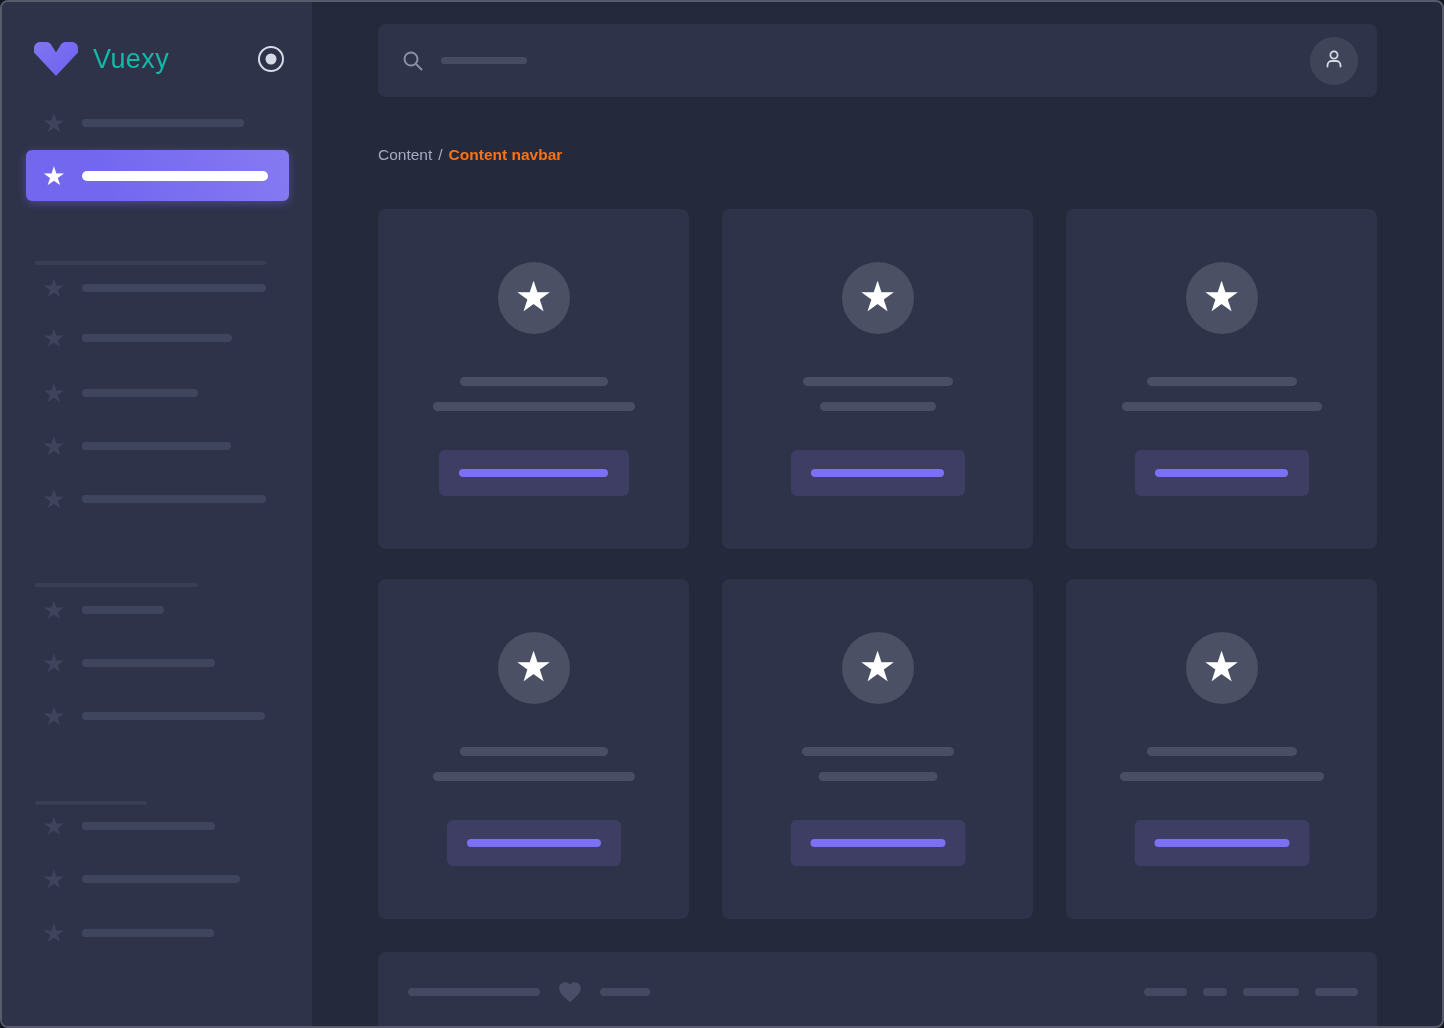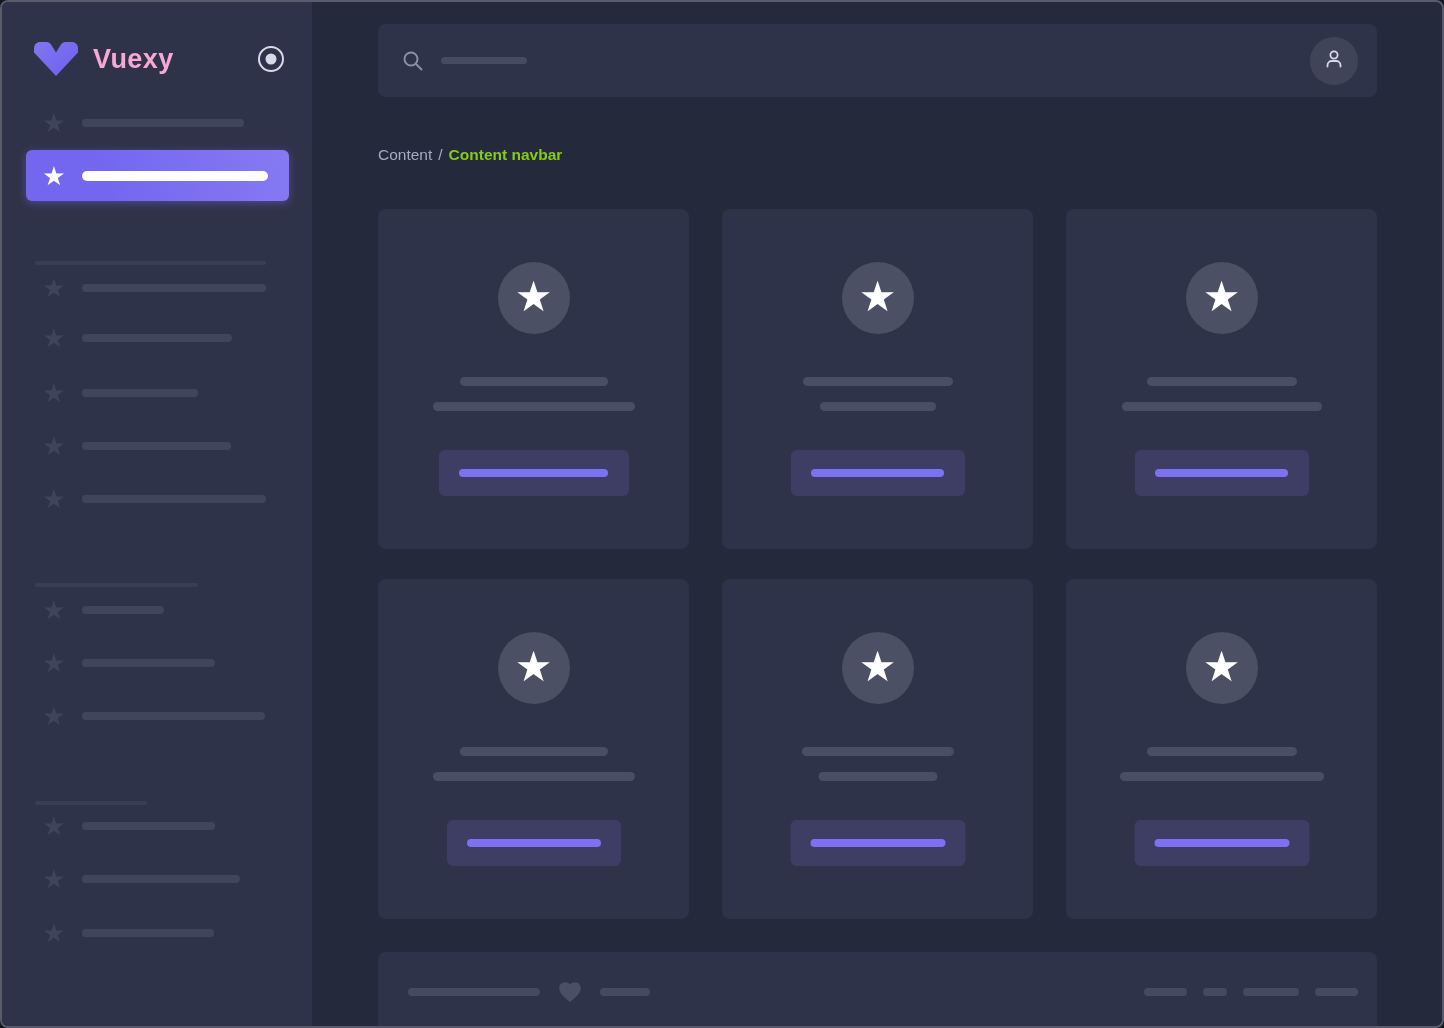--- a/index.html
+++ b/index.html
@@ -13,21 +13,21 @@
 
   
   .sidebar {
     width:310px; flex-shrink:0; position:relative;
     background:#2f3349;
   }
   .side-header { position:absolute; top:0; left:0; right:0; height:96px; }
   .brand { position:absolute; left:30px; top:38px; display:flex; align-items:center; cursor:pointer; }
   .brand svg { display:block; }
   .brand-title {
-    margin-left:13px; font-size:27px; font-weight:700; color:#f9a8d4; letter-spacing:0.4px;
+    margin-left:13px; font-size:27px; font-weight:400; color:#14b8a6; letter-spacing:0.4px;
   }
   .side-toggle { position:absolute; right:27px; top:43px; width:28px; height:28px; cursor:pointer; }
 
   .s-entry {
     position:absolute; left:0; top:var(--top); height:26px; width:100%;
     display:flex; align-items:center; padding-left:38px; cursor:pointer;
   }
   .s-entry .star {
     width:28px; margin-right:14px; font-size:26px; line-height:26px;
     color:#3f445c; text-align:center;
@@ -58,21 +58,21 @@
   .search-zone svg { display:block; }
   .search-bar-skel { margin-left:17px; width:86px; height:7px; border-radius:3.5px; background:#474b62; }
   .nav-avatar {
     width:48px; height:48px; border-radius:50%; background:#404459;
     display:flex; align-items:center; justify-content:center; cursor:pointer;
   }
 
   .breadcrumb { margin-top:47px; height:22px; flex-shrink:0; font-size:15.5px; line-height:22px; color:#a6abc0; }
   .breadcrumb .bc-parent { cursor:pointer; }
   .breadcrumb .bc-sep { margin:0 6px; }
-  .breadcrumb .bc-current { color:#84cc16; font-weight:700; }
+  .breadcrumb .bc-current { color:#f97316; font-weight:700; }
 
   .cards-grid {
     margin-top:43px; flex-shrink:0;
     display:grid; grid-template-columns:repeat(3,1fr);
     column-gap:33px; row-gap:30px;
   }
   .card { height:340px; background:#2f3349; border-radius:8px; position:relative; }
   .card .avatar {
     position:absolute; top:53px; left:50%; transform:translateX(-50%);
     width:72px; height:72px; border-radius:50%; background:#4c5065;

